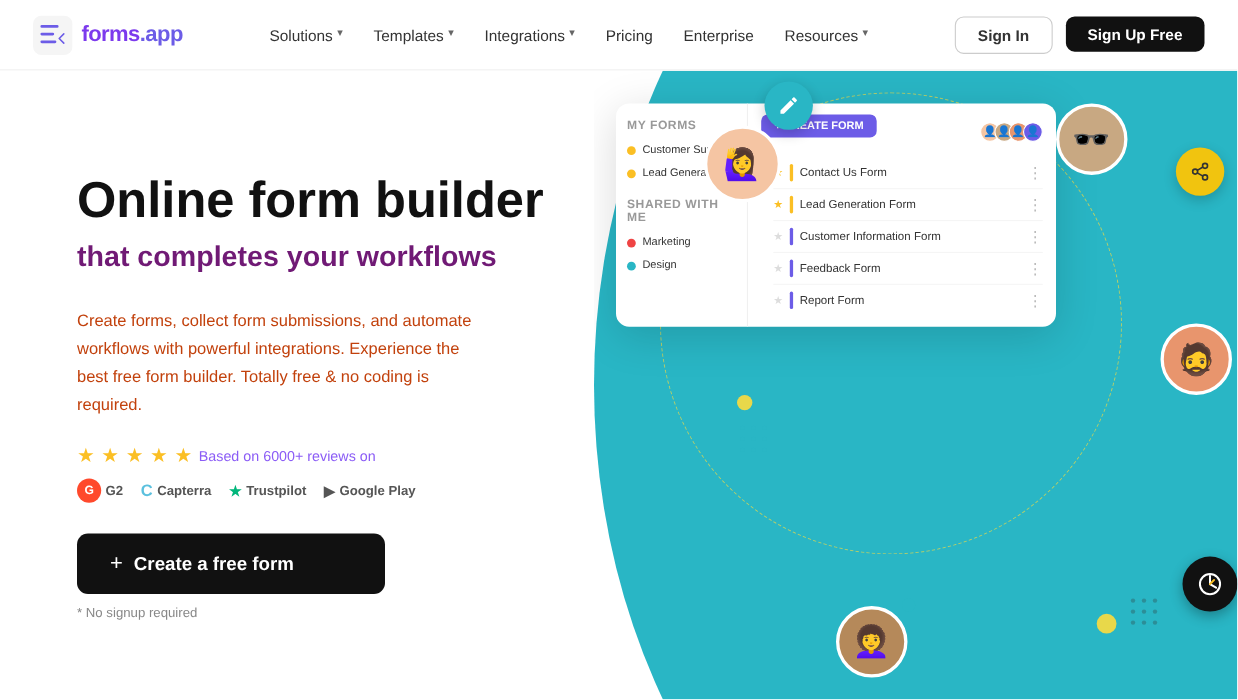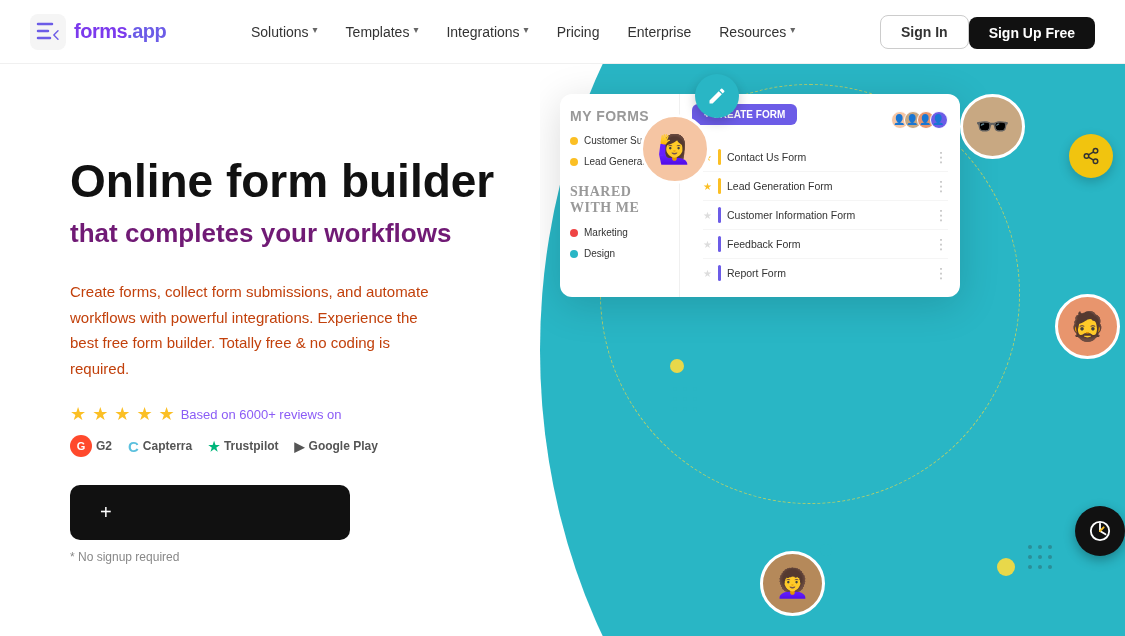--- a/index.html
+++ b/index.html
@@ -15,21 +15,21 @@
     .logo-icon { width: 36px; height: 36px; }
     .logo-text { font-size: 20px; font-weight: 700; color: #222; letter-spacing: -0.5px; }
     .logo-text span { color: #7c3aed; }
     nav { display: flex; align-items: center; gap: 4px; }
     .nav-item {
       display: flex; align-items: flex-start; gap: 4px; padding: 8px 12px;
       font-size: 14px; font-weight: 500; color: #333; cursor: pointer;
       border-radius: 6px; white-space: nowrap;
     }
     .chevron { font-size: 10px; color: #666; }
-    .header-actions { display: flex; align-items: flex-end; }
+    .header-actions { display: flex; align-items: flex-start; gap: 12px; }
     .btn-signin {
       padding: 8px 20px; border: 1.5px solid #ccc; border-radius: 8px;
       font-size: 14px; font-weight: 600; color: #333; cursor: pointer; background: #fff;
     }
     .btn-signup {
       padding: 8px 20px; border: none; border-radius: 8px;
       font-size: 14px; font-weight: 700; color: #fff; cursor: pointer;
       background: #111; white-space: nowrap;
     }
 
@@ -69,21 +69,21 @@
       clip-path: ellipse(80% 100% at 80% 50%);
     }
 
     
     .form-card {
       position: absolute; left: 20px; top: 30px; width: 400px;
       background: #fff; border-radius: 12px; box-shadow: 0 8px 40px rgba(0,0,0,0.15);
       overflow: hidden; z-index: 5;
     }
     .form-card-sidebar { width: 120px; border-right: 1px solid #f0f0f0; padding: 10px 0; }
-    .sidebar-section-title { font-size: 14px; color: #999; font-weight: 700; letter-spacing: 0.5px; padding: 4px 10px 6px; }
+    .sidebar-section-title { font-size: 11px; color: #999; font-weight: 700; letter-spacing: 0.5px; padding: 4px 10px 6px; }
     .sidebar-item-row { display: flex; align-items: center; gap: 6px; padding: 5px 10px; font-size: 10px; color: #333; cursor: pointer; }
     .sidebar-dot { width: 8px; height: 8px; border-radius: 50%; flex-shrink: 0; }
     .form-card-main { flex: 1; padding: 10px 12px; }
     .create-form-btn {
       display: inline-flex; align-items: center; gap: 5px;
       background: #6c5ce7; color: #fff; border: none; border-radius: 6px;
       padding: 5px 12px; font-size: 10px; font-weight: 700; cursor: pointer;
       margin-bottom: 10px;
     }
     .form-card-body { display: flex; }
@@ -228,20 +228,21 @@
         <span>Trustpilot</span>
       </div>
       <div class="review-logo">
         <span style="font-size:13px;">▶</span>
         <span>Google Play</span>
       </div>
     </div>
 
     <button class="btn-create">
       <span class="btn-plus">+</span>
+      <span>Create a free form</span>
     </button>
     <p class="no-signup">* No signup required</p>
   </section>
 
   <section class="hero-right">
     <div class="bg-teal"></div>
 
     <div class="circle-path"></div>
 
     <div class="dot-accent dot-yellow-small" style="left:130px;top:295px;"></div>
@@ -319,21 +320,21 @@
           <div class="sidebar-section-title">MY FORMS</div>
           <div class="sidebar-item-row">
             <span class="sidebar-dot" style="background:#fbbf24;"></span>
             <span>Customer Support</span>
           </div>
           <div class="sidebar-item-row">
             <span class="sidebar-dot" style="background:#fbbf24;"></span>
             <span>Lead Generation</span>
           </div>
 
-          <div class="sidebar-section-title" style="margin-top:8px;font-family:Liberation Serif, serif;">SHARED WITH ME</div>
+          <div class="sidebar-section-title" style="margin-top:8px;">SHARED WITH ME</div>
           <div class="sidebar-item-row">
             <span class="sidebar-dot" style="background:#ef4444;"></span>
             <span>Marketing</span>
           </div>
           <div class="sidebar-item-row">
             <span class="sidebar-dot" style="background:#29b6c5;"></span>
             <span>Design</span>
           </div>
         </div>
 

